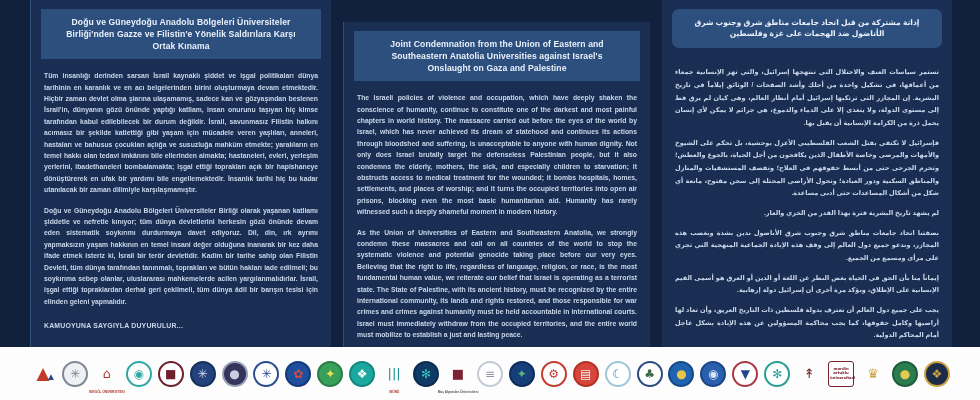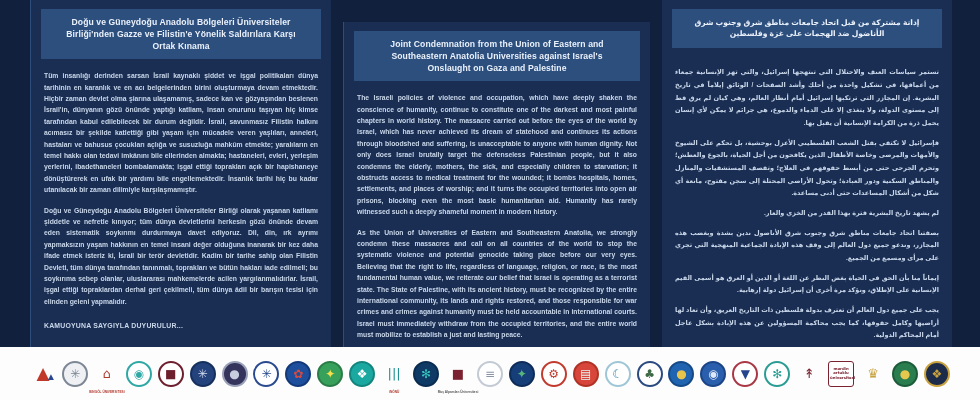--- a/index.html
+++ b/index.html
@@ -37,21 +37,21 @@
     text-align:justify;
   }
   .body-text p.para{margin:0 0 9px 0;}
   .closing{
     margin-top:13px;
     font-weight:bold;
     color:#c9d7ea;
     font-size:6.9px;
     letter-spacing:.2px;
   }
-  #col-arabic .title-box{font-size:7.6px;padding:9px 8px;}
+  #col-arabic .title-box{font-size:7.6px;padding:9px 8px;border-radius:7px;}
   #col-arabic .body-text{direction:rtl;font-size:6.5px;line-height:1.95;text-align:justify;padding-top:18px;}
   #col-arabic .body-text p.para{margin:0 0 7px 0;}
   #col-arabic .closing{text-align:right;direction:rtl;font-size:6.6px;}
 
   #logo-strip{
     position:absolute;left:0;right:0;bottom:0;height:53px;
     background:#fdfdfd;
     display:flex;align-items:center;justify-content:space-between;
     padding:0 30px;box-sizing:border-box;
   }

